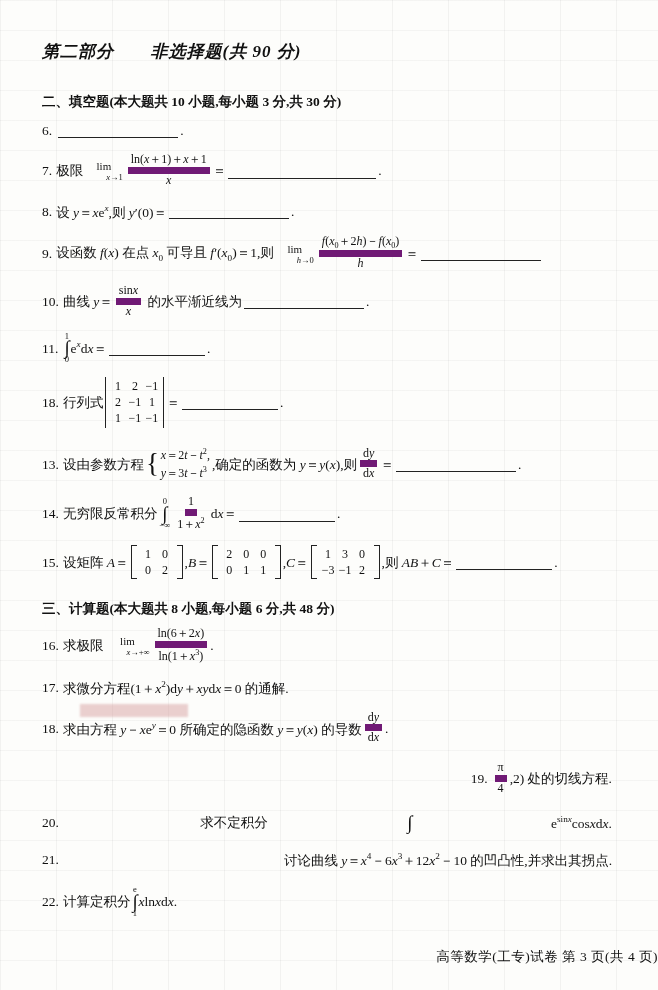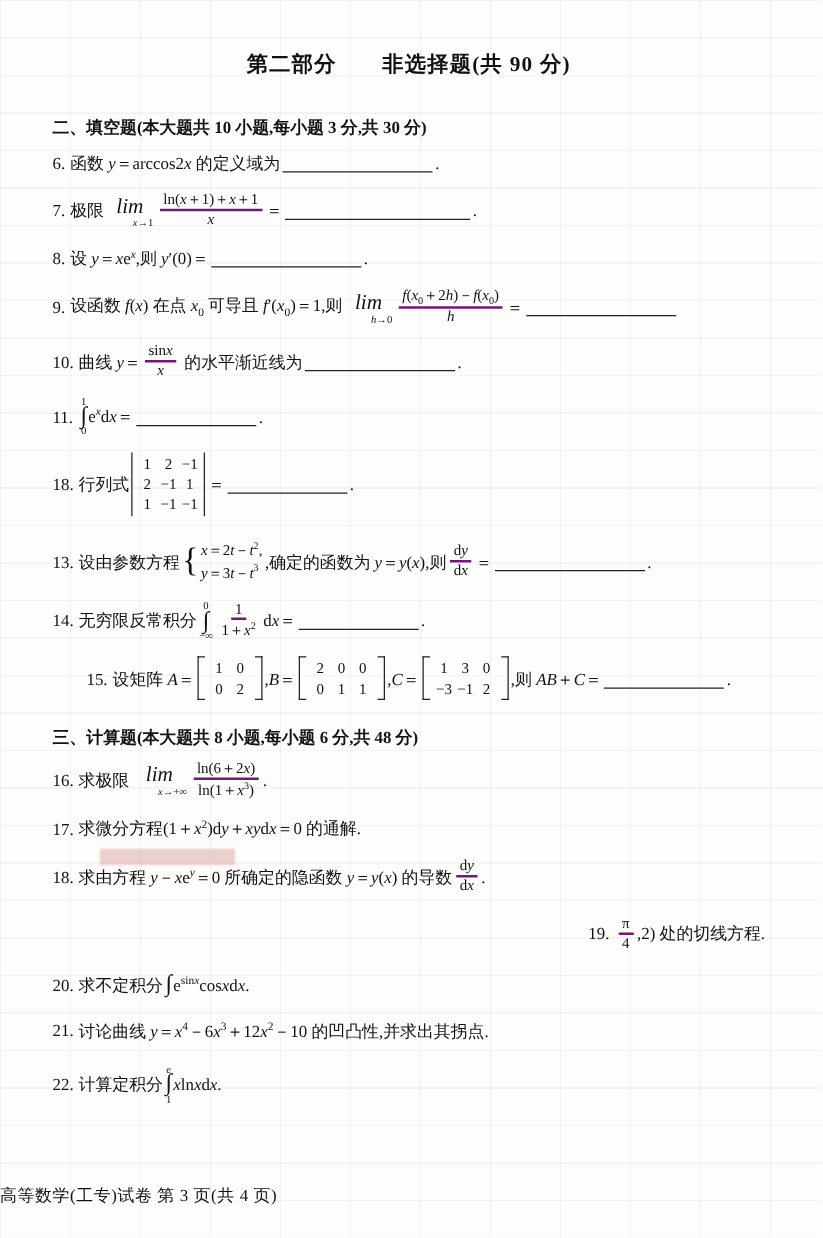--- a/index.html
+++ b/index.html
@@ -30,25 +30,26 @@
     background-image:
       repeating-linear-gradient(to right, rgba(0,0,0,0.045) 0 1px, transparent 1px 56px),
       repeating-linear-gradient(to bottom, rgba(0,0,0,0.035) 0 1px, transparent 1px 30px);
     pointer-events: none;
   }
   .content {
     position: relative;
     padding: 34px 46px 0 42px;
   }
   .doc-title {
-    text-align: center;
+    text-align: left;
     font-weight: bold;
     font-size: 17px;
     letter-spacing: 1px;
     margin: 6px 0 30px 0;
+    font-style: italic;
   }
   .doc-title .gap {
     display: inline-block;
     width: 26px;
   }
   .section-head {
     font-weight: bold;
     font-size: 13.5px;
     margin: 16px 0 10px 0;
   }
@@ -82,34 +83,34 @@
     align-items: center;
     vertical-align: middle;
     margin: 0 3px;
     font-size: 12px;
     line-height: 1.15;
     position: relative;
     top: -1px;
   }
   .frac .top {
     padding: 0 3px;
-    border-bottom: 2px solid #701a75;
+    border-bottom: 7px solid #701a75;
   }
   .frac .bot {
     padding: 0 3px;
   }
   .lim {
     display: inline-flex;
     flex-direction: column;
     align-items: center;
     vertical-align: middle;
     margin: 0 2px;
     line-height: 1;
   }
-  .lim .op { font-size: 17px; font-style: italic; }
+  .lim .op { font-size: 11px; }
   .lim .sub { font-size: 8.5px; margin-top: 1px; padding-left: 21px; }
   .intg {
     display: inline-flex;
     flex-direction: column;
     align-items: center;
     vertical-align: middle;
     margin: 0 1px 0 2px;
     line-height: 1;
     position: relative;
     top: -1px;
@@ -178,21 +179,21 @@
   .redact {
     position: absolute;
     background: rgba(210,150,150,0.45);
     filter: blur(1px);
   }
   .footer {
     position: absolute;
     bottom: 24px;
     left: 0;
     right: 0;
-    text-align: left;
+    text-align: right;
     font-size: 13.5px;
     letter-spacing: 0.5px;
   }
 </style>
 </head>
 <body>
 
 <div class="page">
   <div class="grid-overlay"></div>
 
@@ -201,21 +202,20 @@
     <div class="doc-title">
       <span>第二部分</span>
       <span class="gap"></span>
       <span>非选择题(共 90 分)</span>
     </div>
 
     <div class="section-head">二、填空题(本大题共 10 小题,每小题 3 分,共 30 分)</div>
 
     <div class="q">
       <span class="num">6.</span>
-      <span>函数&nbsp;<span class="mi">y</span>＝arccos2<span class="mi">x</span>&nbsp;的定义域为</span>
       <span class="blank b-lg"></span>
         <span>.</span>
     </div>
 
     <div class="q">
       <span class="num">7.</span>
       <span>极限</span>
       <span class="lim">
         <span class="op">lim</span>
           <span class="sub"><span class="mi">x</span>→1</span>
@@ -334,21 +334,21 @@
       </span>
       <span class="frac">
         <span class="top">1</span>
         <span class="bot">1＋<span class="mi">x</span><sup>2</sup></span>
       </span>
       <span>d<span class="mi">x</span>＝</span>
       <span class="blank b-md"></span>
         <span>.</span>
     </div>
 
-    <div class="q" style="margin-bottom:20px;justify-content:center;">
+    <div class="q" style="margin-bottom:20px;">
       <span class="num">15.</span>
       <span>设矩阵&nbsp;<span class="mi">A</span>＝</span>
       <span class="mat">
         <span class="bk l"></span>
         <span class="rows">
           <span class="row">
               <span>1</span>
               <span>0</span>
             </span>
           <span class="row">
@@ -431,30 +431,30 @@
 
     <div class="q" style="margin-top:16px;justify-content:flex-end;">
       <span class="num">19.</span>
       <span class="frac">
         <span class="top">π</span>
         <span class="bot">4</span>
       </span>
       <span>,2) 处的切线方程.</span>
     </div>
 
-    <div class="q" style="margin-top:16px;">
+    <div class="q" style="margin-top:16px;justify-content:space-between;">
       <span class="num">20.</span>
       <span>求不定积分</span>
       <span class="intg">
         <span class="sym">∫</span>
       </span>
       <span>e<sup>sin<span class="mi">x</span></sup>cos<span class="mi">x</span>d<span class="mi">x</span>.</span>
     </div>
 
-    <div class="q" style="margin-top:16px;">
+    <div class="q" style="margin-top:16px;justify-content:space-between;">
       <span class="num">21.</span>
       <span>讨论曲线&nbsp;<span class="mi">y</span>＝<span class="mi">x</span><sup>4</sup>－6<span class="mi">x</span><sup>3</sup>＋12<span class="mi">x</span><sup>2</sup>－10 的凹凸性,并求出其拐点.</span>
     </div>
 
     <div class="q" style="margin-top:16px;">
       <span class="num">22.</span>
       <span>计算定积分</span>
       <span class="intg">
         <span class="sup">e</span>
           <span class="sym">∫</span>

